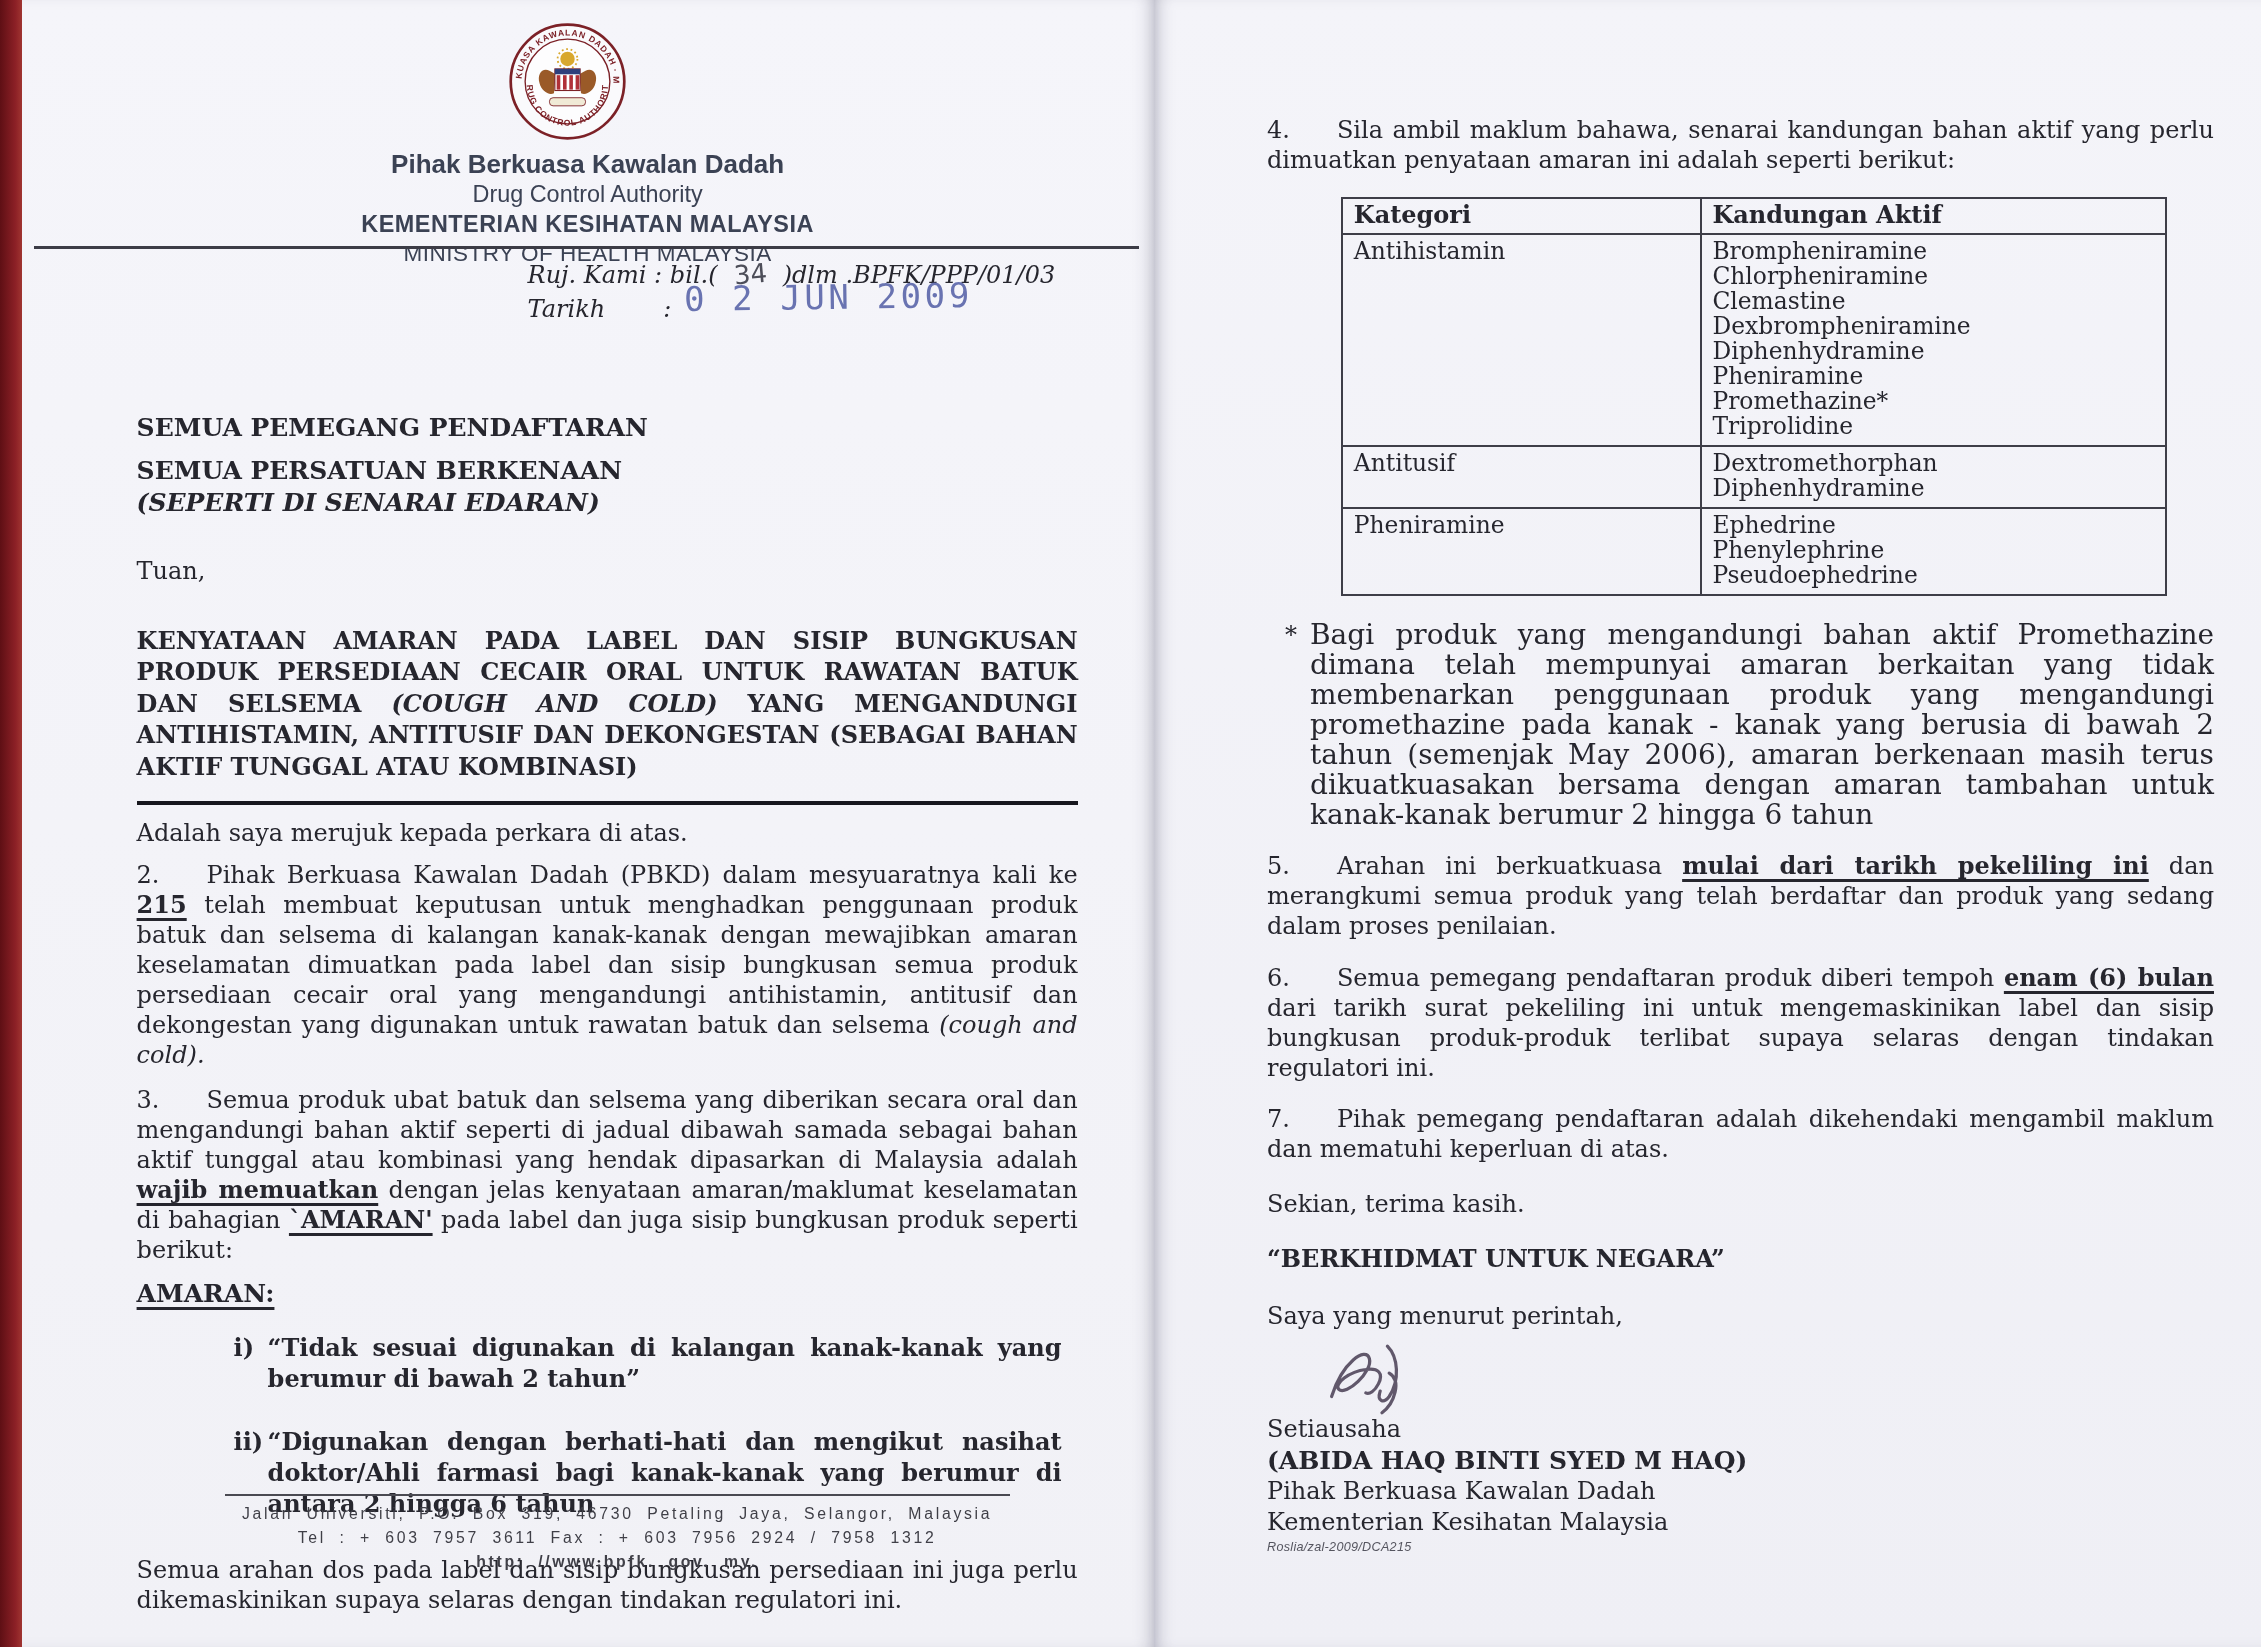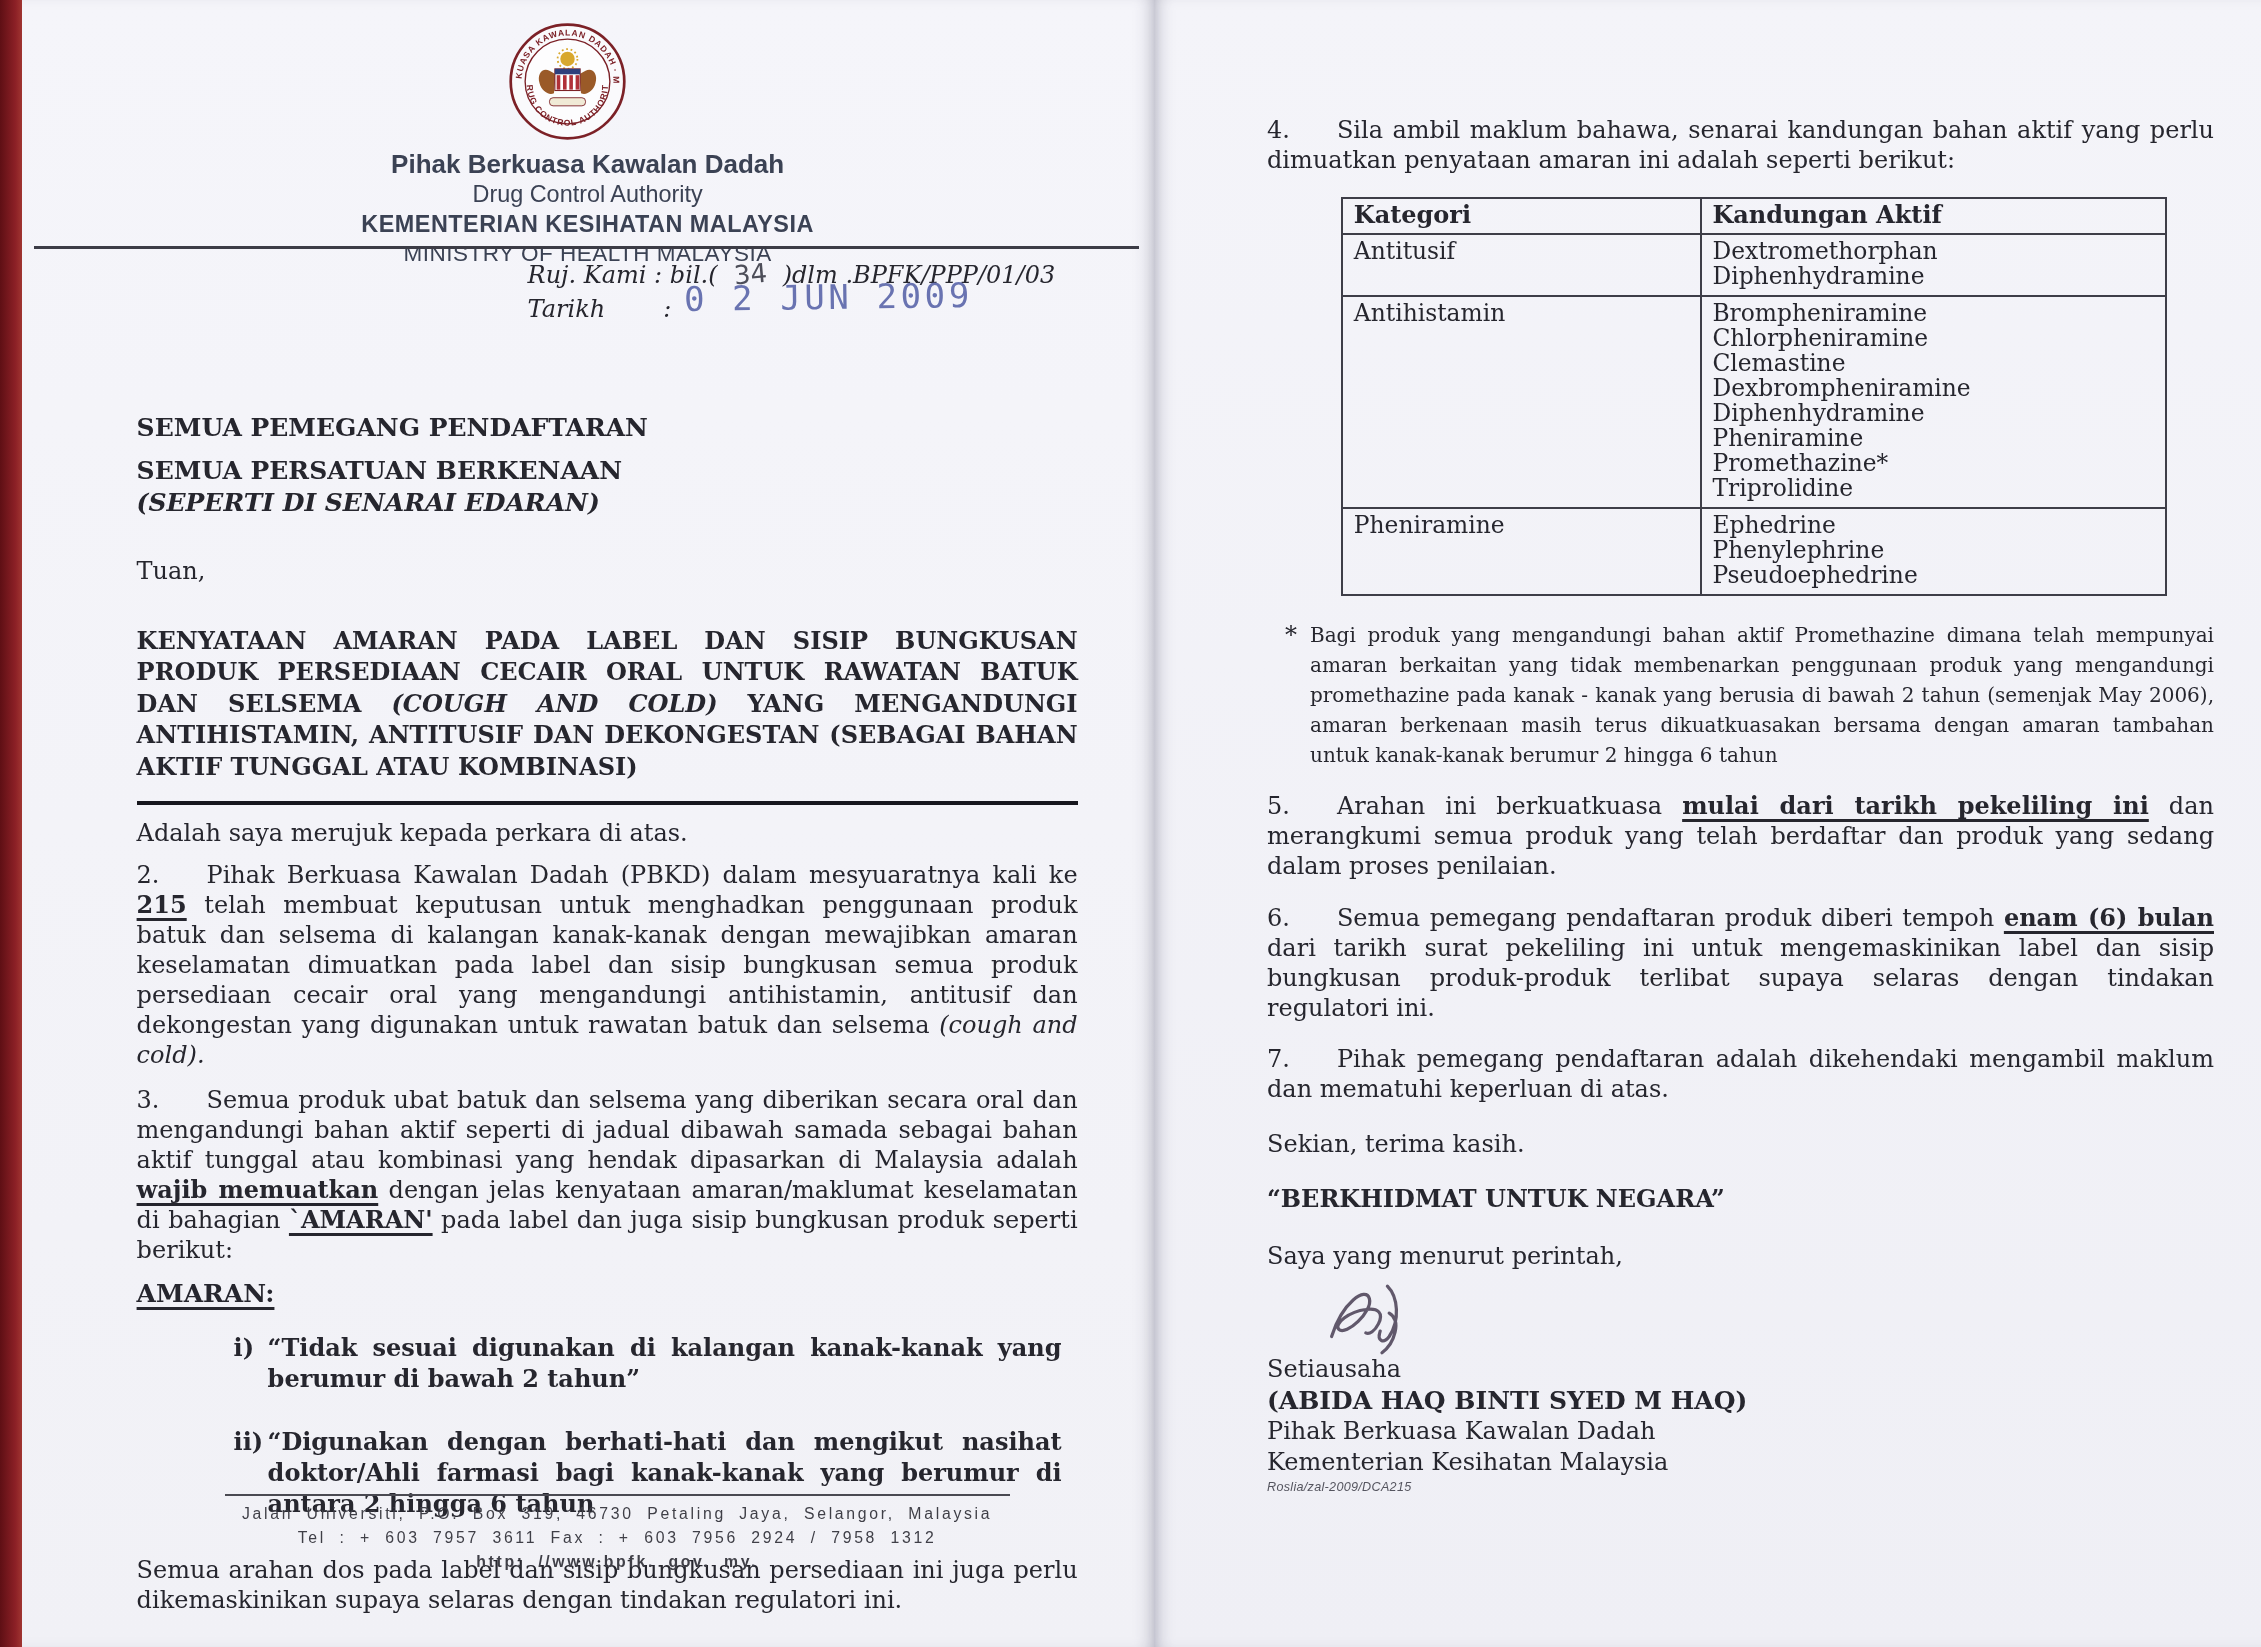--- a/index.html
+++ b/index.html
@@ -60,21 +60,21 @@
   .f3{font-weight:bold;}
 
   
   .tbl{border-collapse:collapse;margin:0 0 23.4px 74px;width:826px;font-size:23.4px;line-height:25px;}
   .tbl th,.tbl td{border:2.3px solid #3e3e48;padding:3.6px 10.8px 6.3px;text-align:left;vertical-align:top;}
   .tbl th{font-size:24px;}
   .col-cat{width:335px;}
   .cell-actives{white-space:pre-line;}
   .footnote{display:flex;margin:0 0 21.6px 18px;}
   .fn-marker{flex:none;width:25px;font-size:24px;line-height:30px;}
-  .fn-text{text-align:justify;font-size:20px;line-height:30px;}
+  .fn-text{text-align:justify;font-size:28px;line-height:30px;}
   .thanks{margin:25px 0;}
   .motto{font-weight:bold;margin-bottom:27px;}
   .sign-intro{margin-bottom:5.4px;}
   .sig-svg{height:77px;margin-left:52px;}
   .sig-line{font-size:24px;line-height:31px;}
   .sig-name{font-weight:bold;font-size:25px;}
   .file-ref{font-family:"Liberation Sans",sans-serif;font-size:12.6px;font-style:italic;
         color:#55555f;margin-top:2.7px;letter-spacing:0.3px;}
 </style>
 </head>
@@ -172,36 +172,36 @@
 
       <table class="tbl">
         <thead>
           <tr>
             <th class="col-cat">Kategori</th>
             <th>Kandungan Aktif</th>
           </tr>
         </thead>
         <tbody>
           <tr>
-            <td>Antitusif</td>
-            <td class="cell-actives">Dextromethorphan
-Diphenhydramine</td>
-          </tr>
-          <tr>
             <td>Antihistamin</td>
             <td class="cell-actives">Brompheniramine
 Chlorpheniramine
 Clemastine
 Dexbrompheniramine
 Diphenhydramine
 Pheniramine
 Promethazine*
 Triprolidine</td>
           </tr>
           <tr>
+            <td>Antitusif</td>
+            <td class="cell-actives">Dextromethorphan
+Diphenhydramine</td>
+          </tr>
+          <tr>
             <td>Pheniramine</td>
             <td class="cell-actives">Ephedrine
 Phenylephrine
 Pseudoephedrine</td>
           </tr>
         </tbody>
       </table>
 
       <div class="footnote">
         <div class="fn-marker">*</div>

